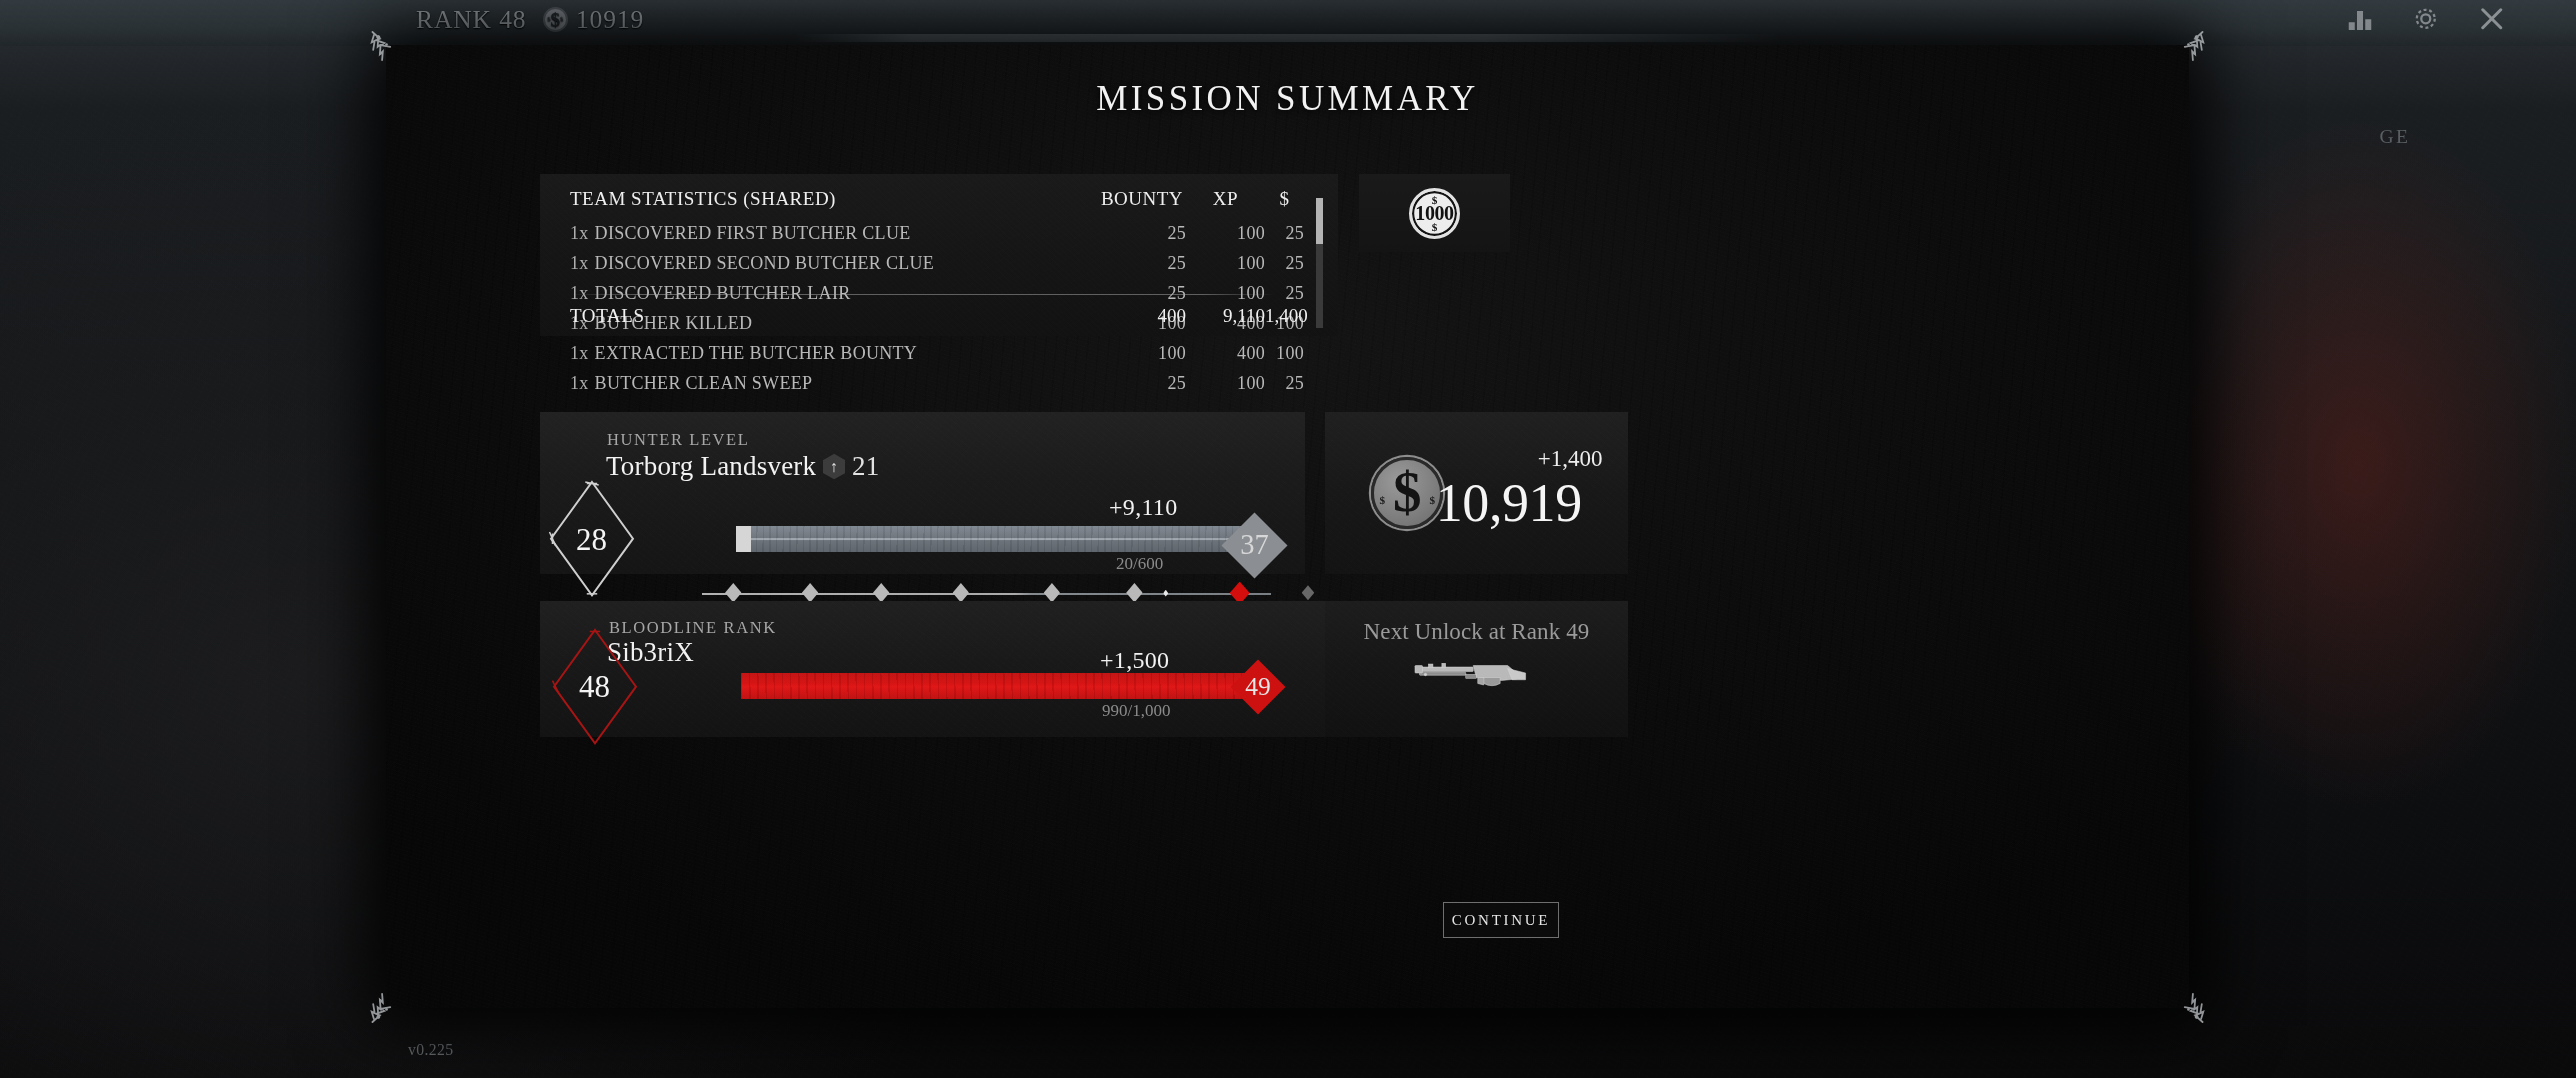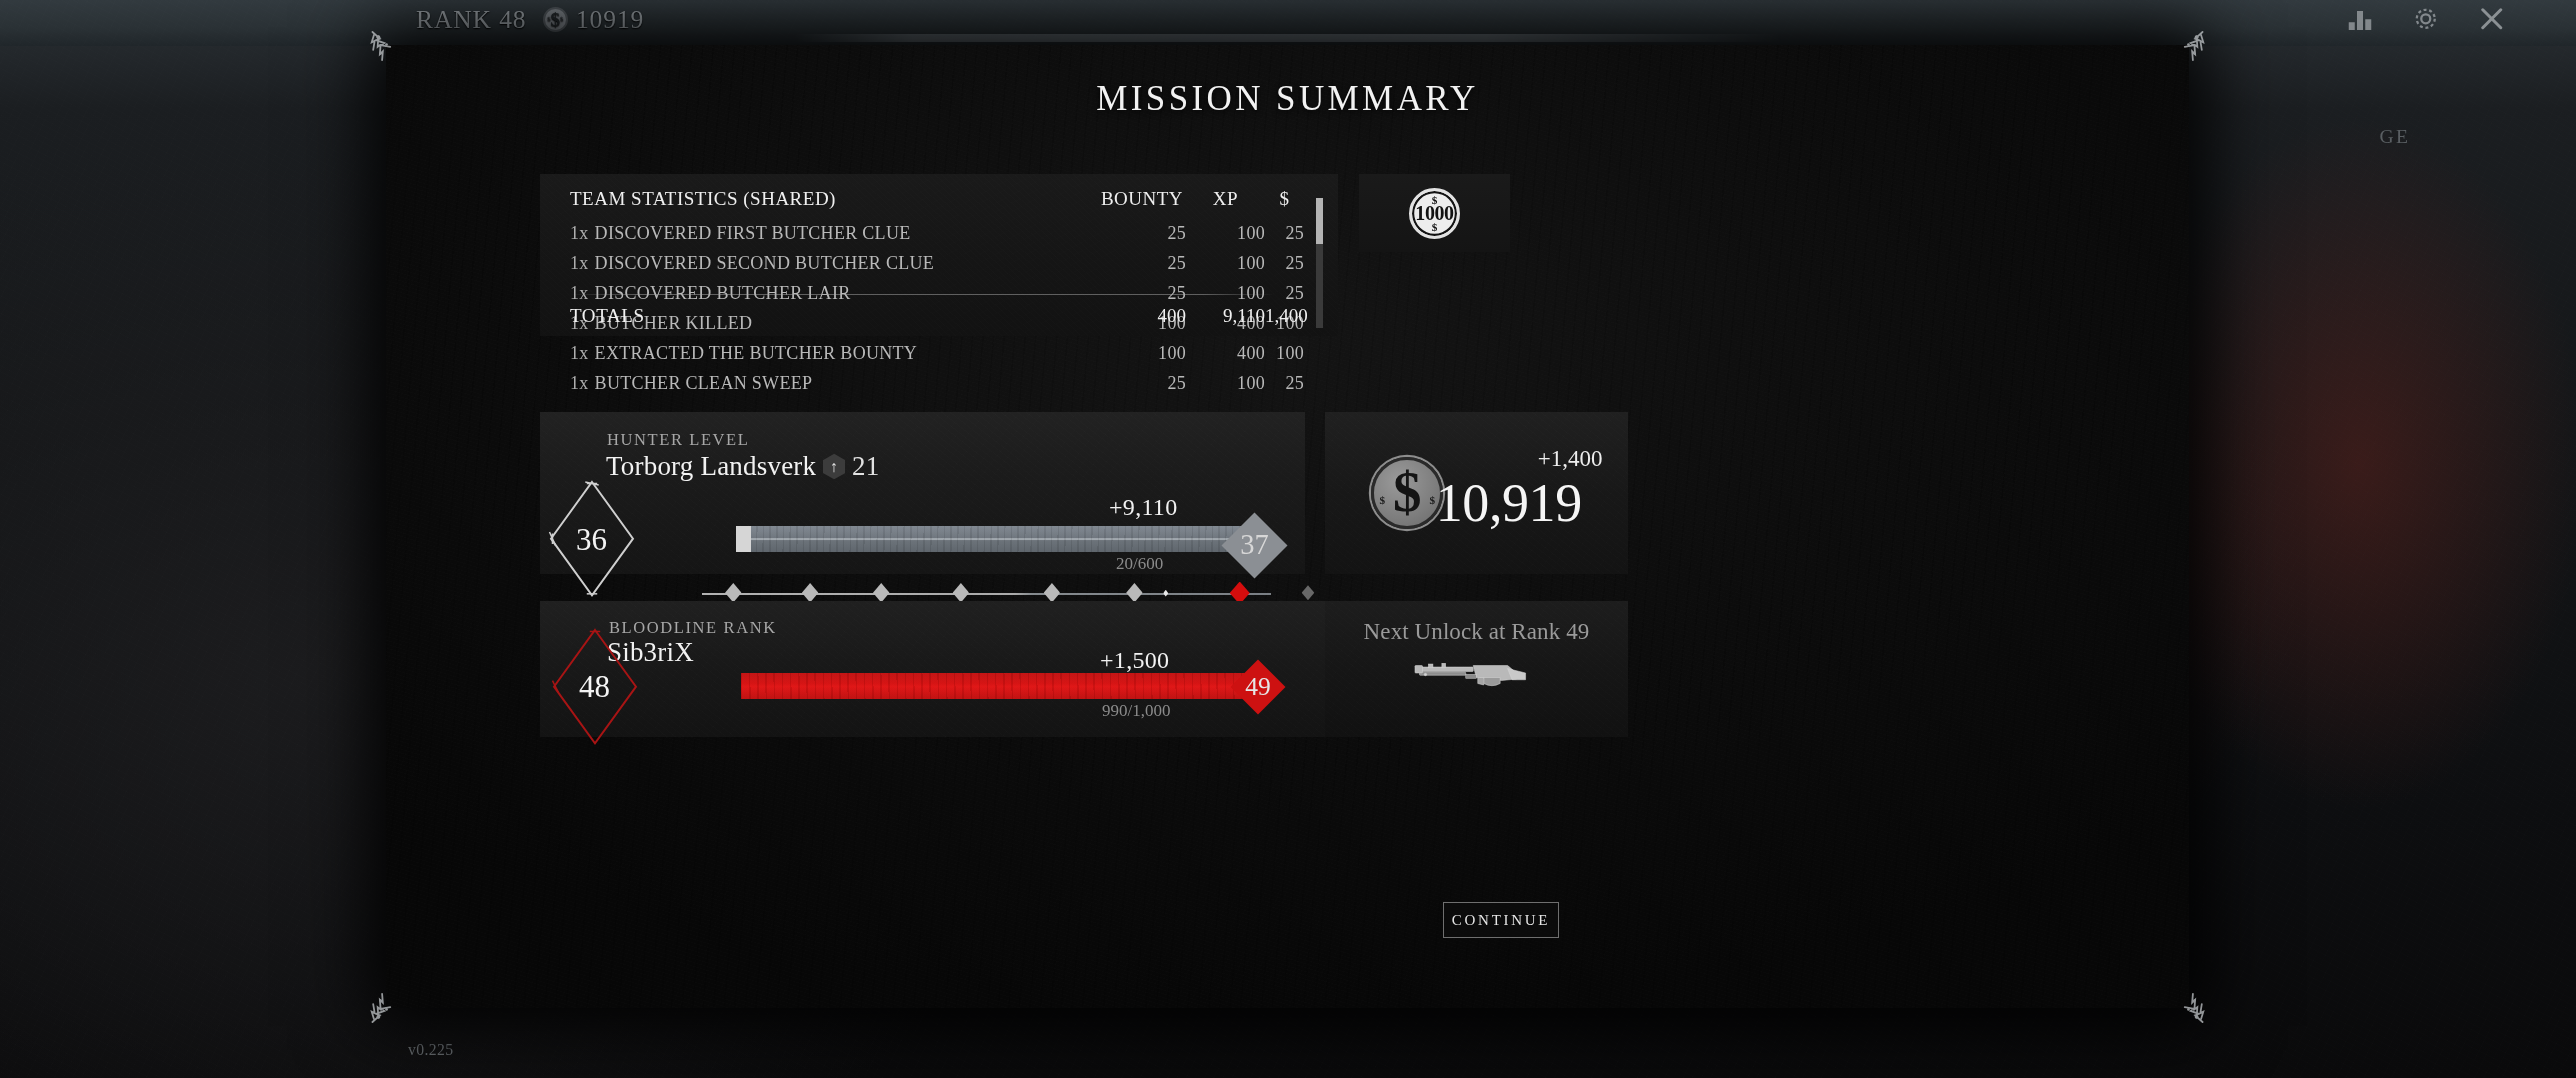--- a/index.html
+++ b/index.html
@@ -469,21 +469,21 @@
       <span class="prestige-num">21</span>
     </div>
 
     <div class="diamond-badge" style="left:7.5px; top:67px; width:88px; height:120px;">
       <svg class="dshape" viewBox="0 0 118 160">
         <polygon points="59,4 114,80 59,156 4,80" fill="none" stroke="#cfcfcf" stroke-width="2.6"></polygon>
         <path d="M52 6 L66 6 M50 4 L68 8" stroke="#cfcfcf" stroke-width="2"></path>
         <path d="M6 73 L6 87 M2 71 L10 89" stroke="#cfcfcf" stroke-width="2"></path>
         <path d="M52 154 L66 154" stroke="#cfcfcf" stroke-width="2"></path>
       </svg>
-      <span class="dnum">36</span>
+      <span class="dnum">28</span>
     </div>
 
     <div id="xp-bar-wrap">
       <div id="xp-bar-bg"></div>
       <div id="xp-bar-fill"></div>
       <div id="xp-bar-prev"></div>
     </div>
 
     <div class="gain-txt" style="left:569px; top:82px;">+9,110</div>
     <div class="frac-txt" style="left:557px; top:142px;margin-left:19px;">20/600</div>

